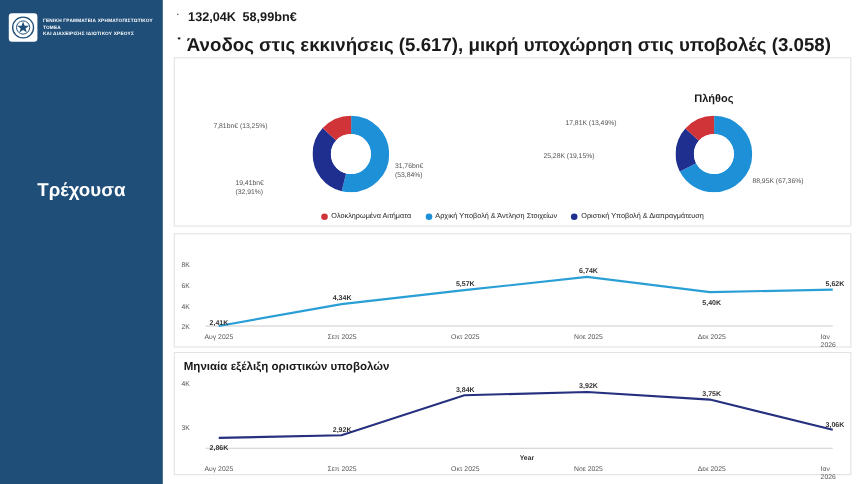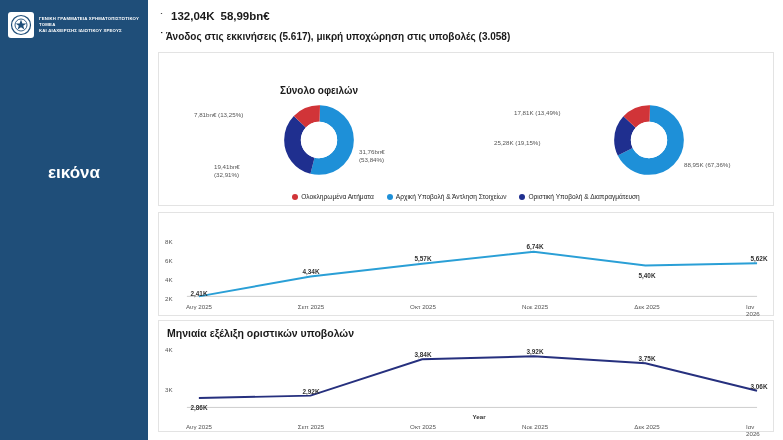--- a/index.html
+++ b/index.html
@@ -38,21 +38,21 @@
   
   .kpi-line {
     position:absolute; left:160px; top:10px; width:600px;
     font-size:11.5px; font-weight:700; color:#1a1a1a;
     display:flex; align-items:baseline; gap:6px;
   }
   .kpi-line .dot-pre { font-size:9px; color:#444; margin-right:2px; }
   .kpi-strong { font-weight:700; }
   .kpi-sub {
     position:absolute; left:160px; top:31px; width:620px;
-    font-size:10px; font-weight:700; color:#1a1a1a;
+    font-size:17px; font-weight:700; color:#1a1a1a;
   }
   
   .panel {
     position:absolute; background:#ffffff;
     border:1px solid #e3e3e3;
   }
   .panel-donuts { left:158px; top:52px; width:616px; height:154px; }
   .panel-line1  { left:158px; top:212px; width:616px; height:104px; }
   .panel-line2  { left:158px; top:320px; width:616px; height:112px; }
 
@@ -111,54 +111,54 @@
         <circle cx="11" cy="11" r="6" fill="none" stroke="#1f4e79" stroke-width="0.9"></circle>
         <path d="M11 5.5 L12.4 9.4 L16.4 9.4 L13.2 11.8 L14.4 15.6 L11 13.2 L7.6 15.6 L8.8 11.8 L5.6 9.4 L9.6 9.4 Z" fill="#1f4e79"></path>
       </svg>
     </span>
     <span class="logo-text">
       <span>ΓΕΝΙΚΗ ΓΡΑΜΜΑΤΕΙΑ ΧΡΗΜΑΤΟΠΙΣΤΩΤΙΚΟΥ ΤΟΜΕΑ</span><br>
       <span>ΚΑΙ ΔΙΑΧΕΙΡΙΣΗΣ ΙΔΙΩΤΙΚΟΥ ΧΡΕΟΥΣ</span>
     </span>
   </div>
   <div class="sidebar-title">
-    <div>εικόνα</div>
+    <div>Τρέχουσα</div>
   </div>
 </div>
 
 <div class="kpi-line">
   <span class="dot-pre">˙</span>
   <span class="kpi-strong">132,04K</span>
   <span class="kpi-strong">58,99bn€</span>
 </div>
 <div class="kpi-sub">
   <span class="dot-pre">˙</span>
   <span>Άνοδος στις εκκινήσεις (5.617), μικρή υποχώρηση στις υποβολές (3.058)</span>
 </div>
 
 <div class="panel panel-donuts">
 
-  <div class="chart-subtitle" style="left:60px; top:32px; width:200px;">Σύνολο οφειλών</div>
 
   <div class="donut-wrap" style="left:125px; top:52px; width:70px; height:70px;">
     <svg width="70" height="70" viewBox="0 0 42 42">
       <circle cx="21" cy="21" r="15.9155" fill="#fff"></circle>
 
       <circle cx="21" cy="21" r="15.9155" fill="transparent" stroke="#1e90d8" stroke-width="10" stroke-dasharray="53.84 46.16" stroke-dashoffset="25"></circle>
       <circle cx="21" cy="21" r="15.9155" fill="transparent" stroke="#1f2f8f" stroke-width="10" stroke-dasharray="32.91 67.09" stroke-dashoffset="-28.84"></circle>
       <circle cx="21" cy="21" r="15.9155" fill="transparent" stroke="#d13438" stroke-width="10" stroke-dasharray="13.25 86.75" stroke-dashoffset="-61.75"></circle>
       <circle cx="21" cy="21" r="10.9" fill="#ffffff"></circle>
     </svg>
     <div class="donut-center">58,99bn€</div>
   </div>
 
   <div class="donut-label" style="left:35px; top:58px;">7,81bn€ (13,25%)</div>
   <div class="donut-label" style="left:200px; top:95px;">31,76bn€<br>(53,84%)</div>
   <div class="donut-label" style="left:55px; top:110px;">19,41bn€<br>(32,91%)</div>
 
+  <div class="chart-subtitle" style="left:390px; top:32px; width:200px;">Πλήθος</div>
 
   <div class="donut-wrap" style="left:455px; top:52px; width:70px; height:70px;">
     <svg width="70" height="70" viewBox="0 0 42 42">
       <circle cx="21" cy="21" r="15.9155" fill="#fff"></circle>
       <circle cx="21" cy="21" r="15.9155" fill="transparent" stroke="#1e90d8" stroke-width="10" stroke-dasharray="67.36 32.64" stroke-dashoffset="25"></circle>
       <circle cx="21" cy="21" r="15.9155" fill="transparent" stroke="#1f2f8f" stroke-width="10" stroke-dasharray="19.15 80.85" stroke-dashoffset="-42.36"></circle>
       <circle cx="21" cy="21" r="15.9155" fill="transparent" stroke="#d13438" stroke-width="10" stroke-dasharray="13.49 86.51" stroke-dashoffset="-61.51"></circle>
       <circle cx="21" cy="21" r="10.9" fill="#ffffff"></circle>
     </svg>
     <div class="donut-center">132,04K</div>

